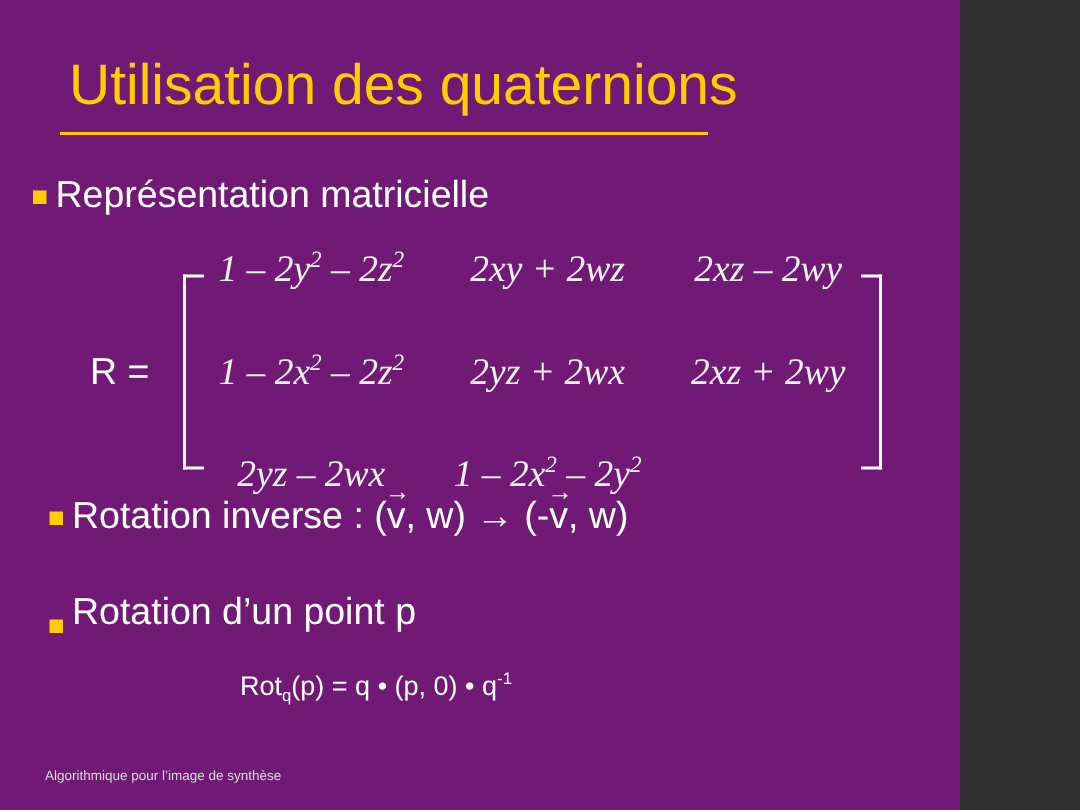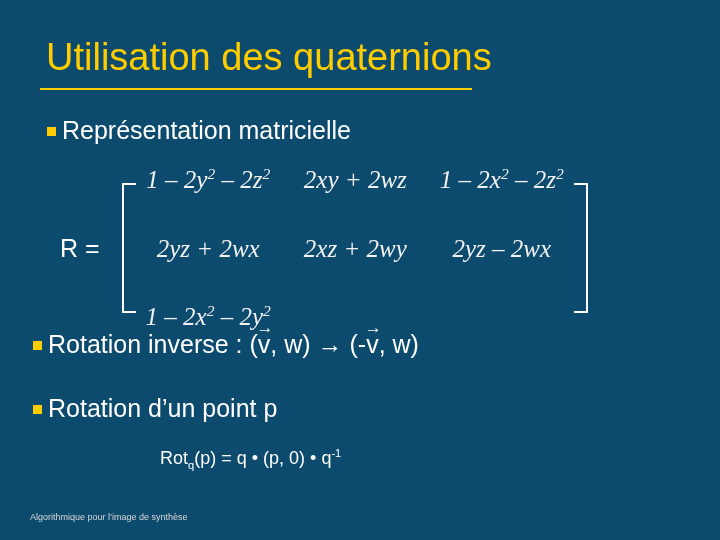--- a/index.html
+++ b/index.html
@@ -2,23 +2,23 @@
 <html><head>
 <meta charset="utf-8">
 <style>
   html, body {
     margin: 0;
     padding: 0;
     background: #2f2f2f;
   }
   #slide {
     position: relative;
-    width: 720px;
+    width: 640px;
     height: 540px;
-    background: #0c4a6e;
+    background: #701a75;
     overflow: hidden;
     font-family: "Liberation Sans", sans-serif;
     color: #ffffff;
     text-decoration: underline;
   }
 
   
   #title {
     position: absolute;
     left: 46px;
@@ -53,23 +53,23 @@
     flex: 0 0 auto;
     position: relative;
     top: 1px;
   }
   .bullet-text {
     font-size: 25px;
     color: #ffffff;
     line-height: 1;
   }
 
-  #bullet1 { left: 47px; top: 118px; }
+  #bullet1 { left: 22px; top: 118px; }
   #bullet2 { left: 33px; top: 332px; justify-content: flex-end; }
-  #bullet3 { left: 33px; top: 396px; }
+  #bullet3 { left: 33px; top: 396px; align-items: flex-end; }
 
   
   .vec {
     position: relative;
     display: inline-block;
   }
   .vec > .vec-arrow {
     position: absolute;
     left: 50%;
     transform: translateX(-45%);
@@ -174,20 +174,21 @@
     <span class="bullet-text">Représentation matricielle</span>
   </div>
 
   <div id="matrix-block">
     <span id="matrix-label">R =</span>
     <span class="bracket left"></span>
     <div id="matrix-grid">
 
       <div class="cell"><span>1 – 2y</span><sup>2</sup><span> – 2z</span><sup>2</sup></div>
       <div class="cell"><span>2xy + 2wz</span><sup></sup><span></span><sup></sup></div>
+      <div class="cell"><span>2xz – 2wy</span><sup></sup><span></span><sup></sup></div>
 
       <div class="cell"><span>1 – 2x</span><sup>2</sup><span> – 2z</span><sup>2</sup></div>
       <div class="cell"><span>2yz + 2wx</span><sup></sup><span></span><sup></sup></div>
 
       <div class="cell"><span>2xz + 2wy</span><sup></sup><span></span><sup></sup></div>
       <div class="cell"><span>2yz – 2wx</span><sup></sup><span></span><sup></sup></div>
       <div class="cell"><span>1 – 2x</span><sup>2</sup><span> – 2y</span><sup>2</sup></div>
 
     </div>
     <span class="bracket right"></span>

